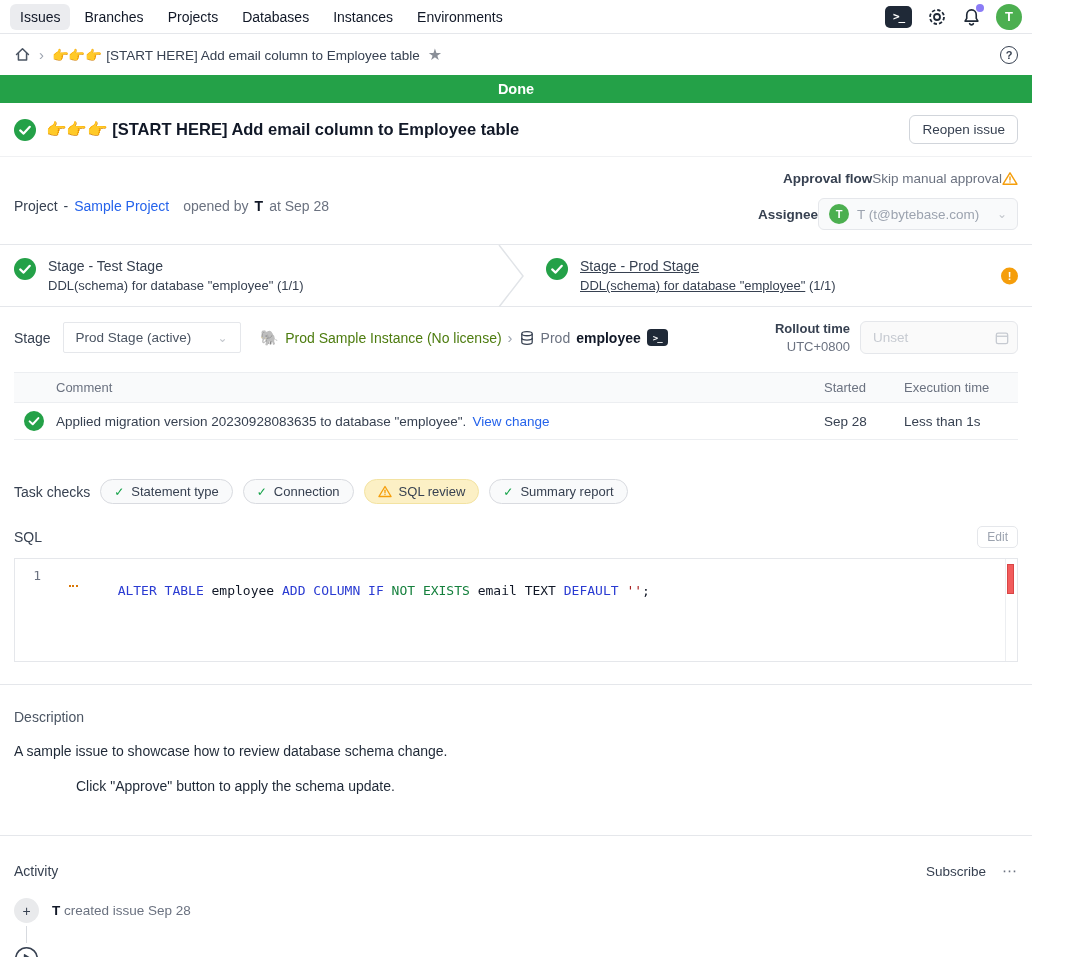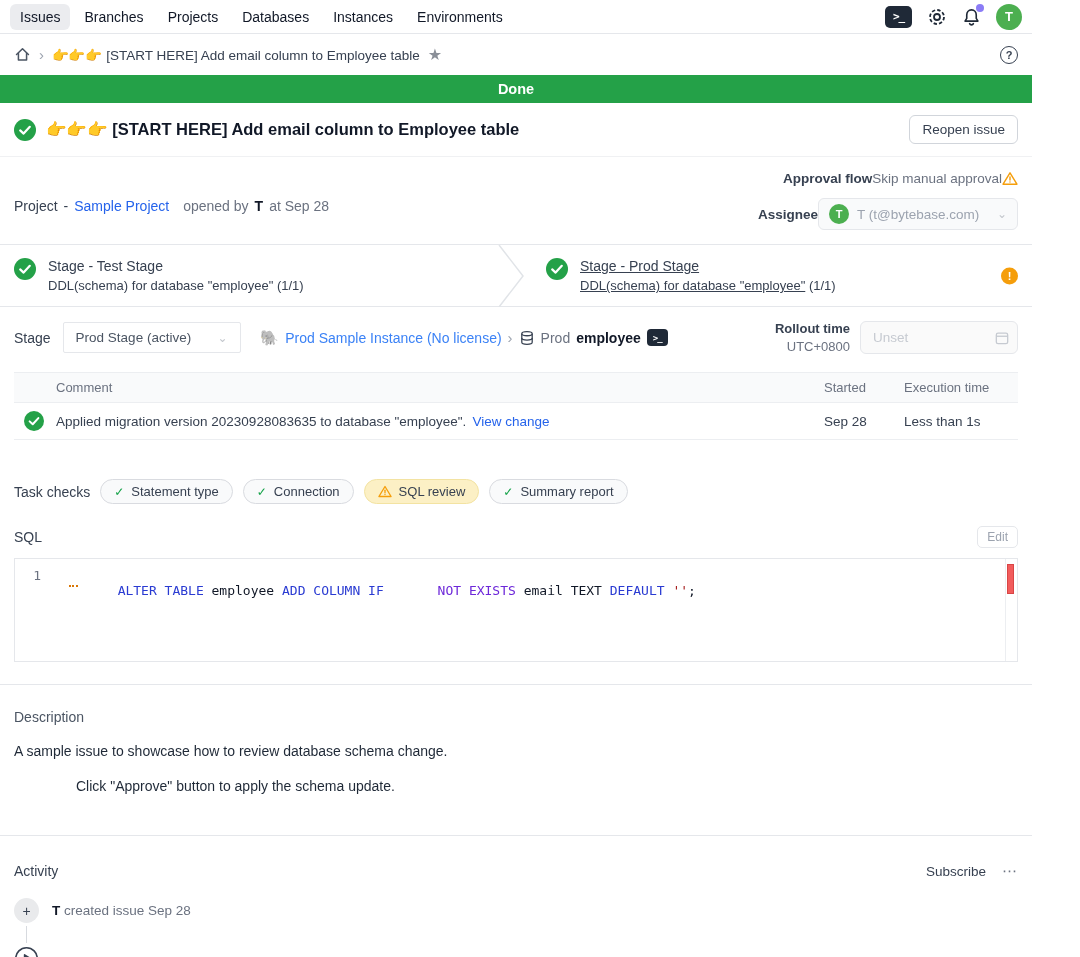--- a/index.html
+++ b/index.html
@@ -63,21 +63,21 @@
   .stage-divider { position:absolute; left:498px; top:0; height:100%; }
   .alert-circle { position:absolute; right:14px; top:50%; transform:translateY(-50%);
     width:17px; height:17px; border-radius:50%; background:#f59e0b; color:#fff; font-size:11px; font-weight:bold;
     display:flex; align-items:center; justify-content:center; }
 
   
   .stage-row { display:flex; align-items:center; gap:12px; padding:13px 14px; font-size:14px; }
   .select-box { display:flex; align-items:center; border:1px solid #e5e7eb; border-radius:2px; padding:7px 12px;
     width:178px; color:#4b5563; font-size:13.5px; cursor:pointer; background:#fff; }
   .instance-group { display:flex; align-items:center; gap:6px; margin-left:8px; }
-  .instance-name { color:#3b82f6; font-weight:500; }
+  .instance-name { color:#4d7c0f; font-weight:500; }
   .pg-emoji { font-size:15px; color:#336791; }
   .term-icon.mini { width:21px; height:17px; font-size:9px; border-radius:4px; }
   .rollout { margin-left:auto; display:flex; align-items:center; gap:10px; }
   .rollout-labels { text-align:right; font-size:13px; line-height:1.35; }
   .rollout-labels .rl { font-weight:bold; color:#374151; }
   .rollout-labels .tz { color:#6b7280; }
   .rollout-input-wrap { position:relative; }
   .rollout-input { width:158px; border:1px solid #e5e7eb; background:#fafafa; border-radius:6px;
     padding:8px 30px 8px 12px; font-size:13.5px; color:#374151; font-family:inherit; }
   .rollout-input::placeholder { color:#c6cad1; }
@@ -103,21 +103,21 @@
   .sql-head { display:flex; align-items:center; justify-content:space-between; padding:0 14px; margin-top:22px; }
   .section-label { font-size:14px; color:#374151; }
   .btn-edit { border:1px solid #e5e7eb; background:#fff; border-radius:5px; padding:3px 9px; font-size:12px;
     color:#9ca3af; font-family:inherit; cursor:pointer; }
   .editor { position:relative; margin:10px 14px 0; border:1px solid #e5e7eb; height:104px;
     font-family:"DejaVu Sans Mono",monospace; font-size:13px; background:#fff; }
   .code-line { display:flex; padding-top:9px; }
   .gutter { width:40px; flex:none; text-align:right; padding-right:14px; color:#6b7280; }
   .code { white-space:pre; color:#111827; }
   .kw { color:#2a3bd2; }
-  .gray-tok { color:#6d28d9;margin-left:46px; }
+  .gray-tok { color:#15803d; }
   .str { color:#a31515; }
   .squiggle { position:absolute; left:54px; top:26px; width:9px; border-bottom:2px dotted #d97706; }
   .overview-ruler { position:absolute; top:0; right:0; bottom:0; width:12px; border-left:1px solid #eceef1; }
   .ruler-marker { position:absolute; top:5px; right:3px; width:7px; height:30px; background:#f25c5c; border:1px solid #d94545; }
 
   .hr { border:none; border-top:1px solid #e5e7eb; margin:22px 0 0; }
 
   
   .description { padding:24px 14px 0; }
   .desc-label { font-size:14px; color:#4b5563; }

